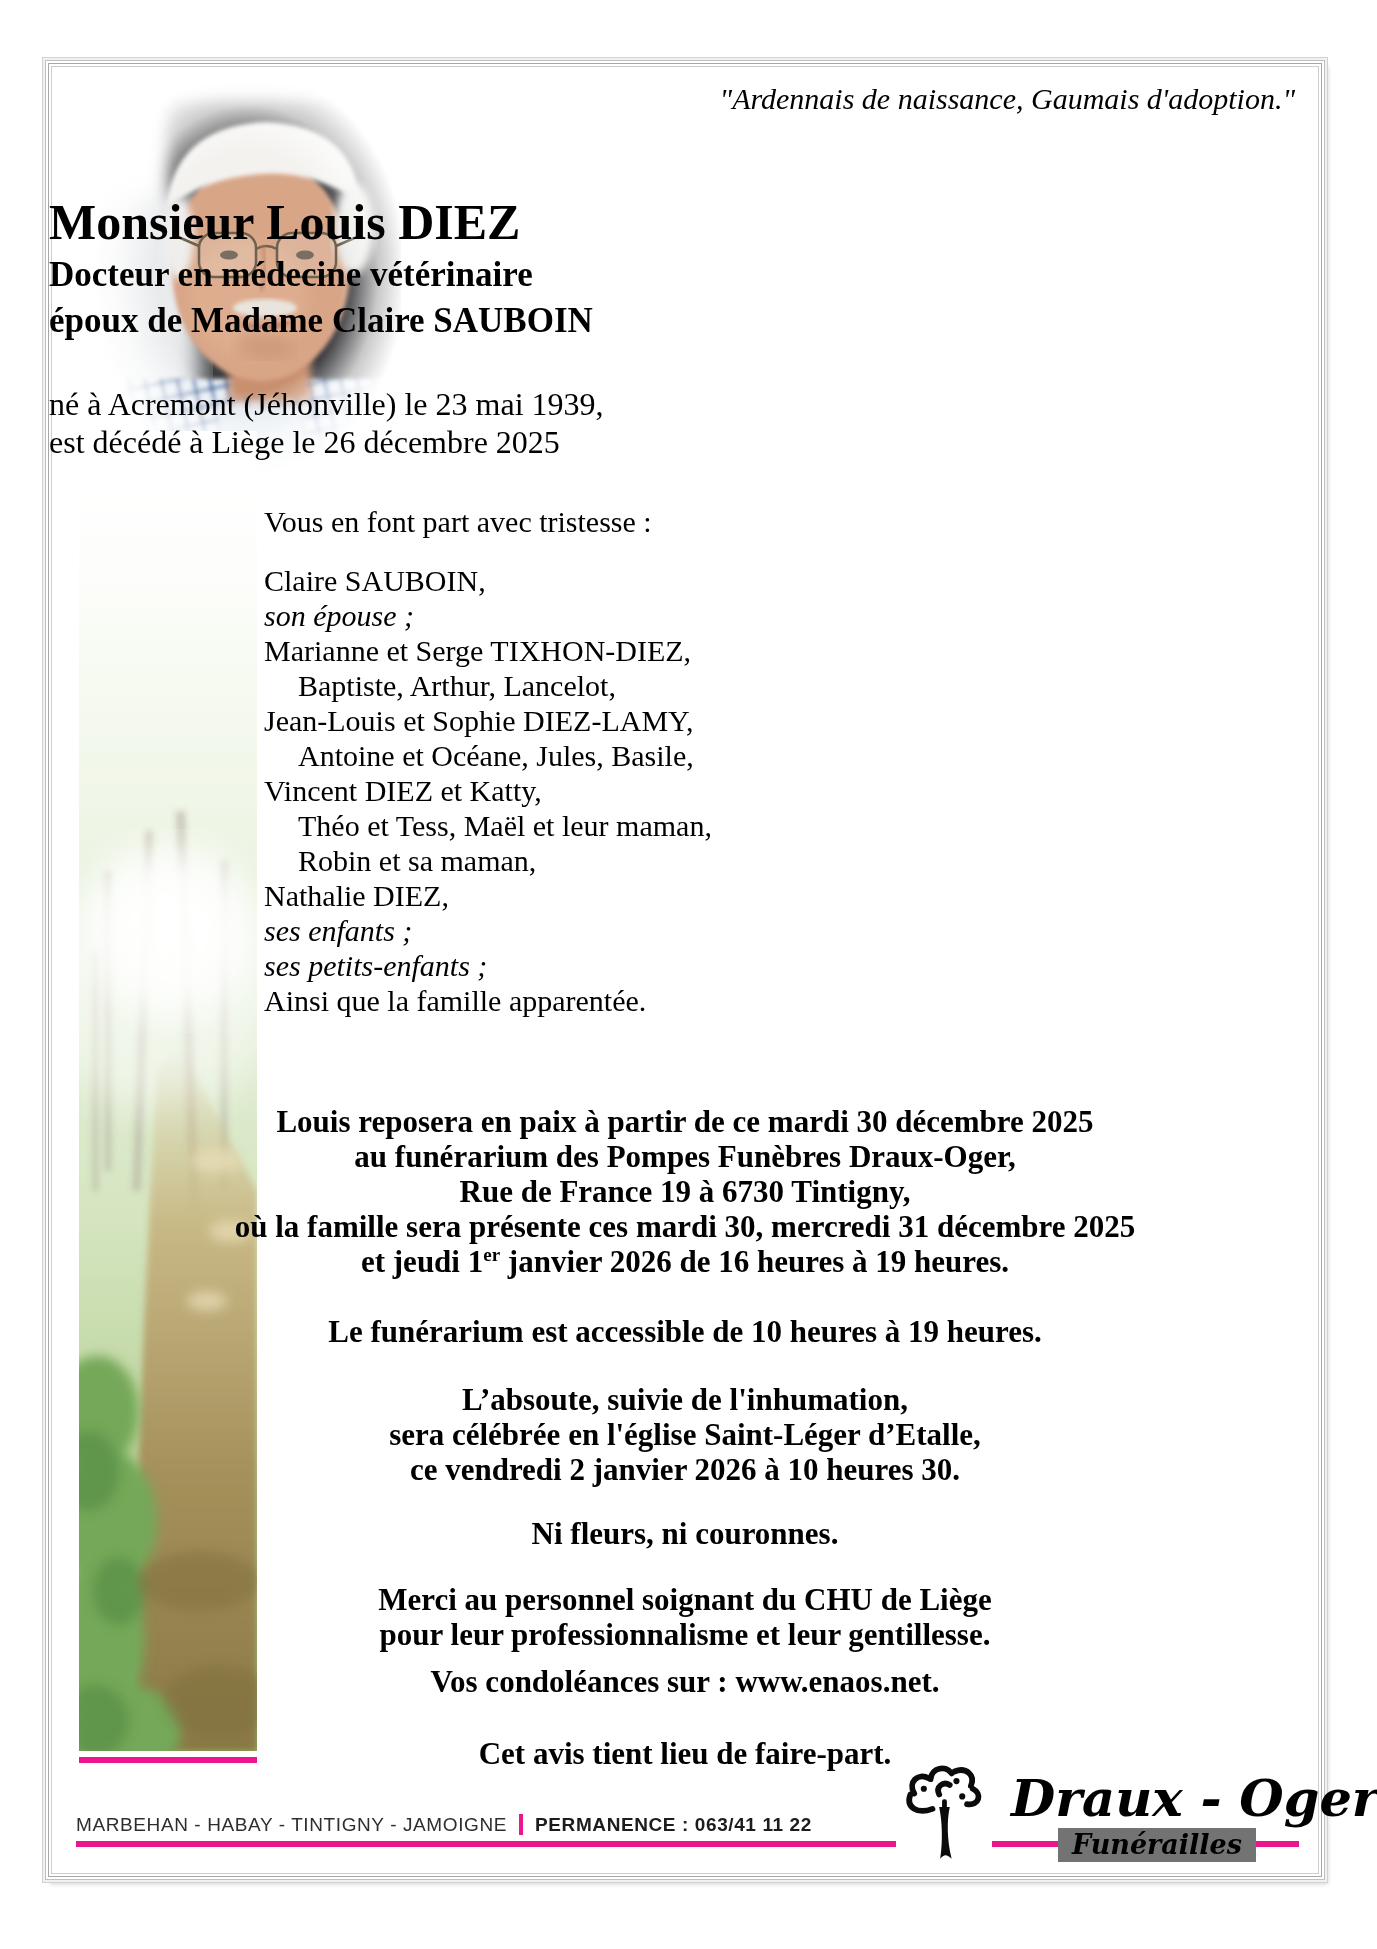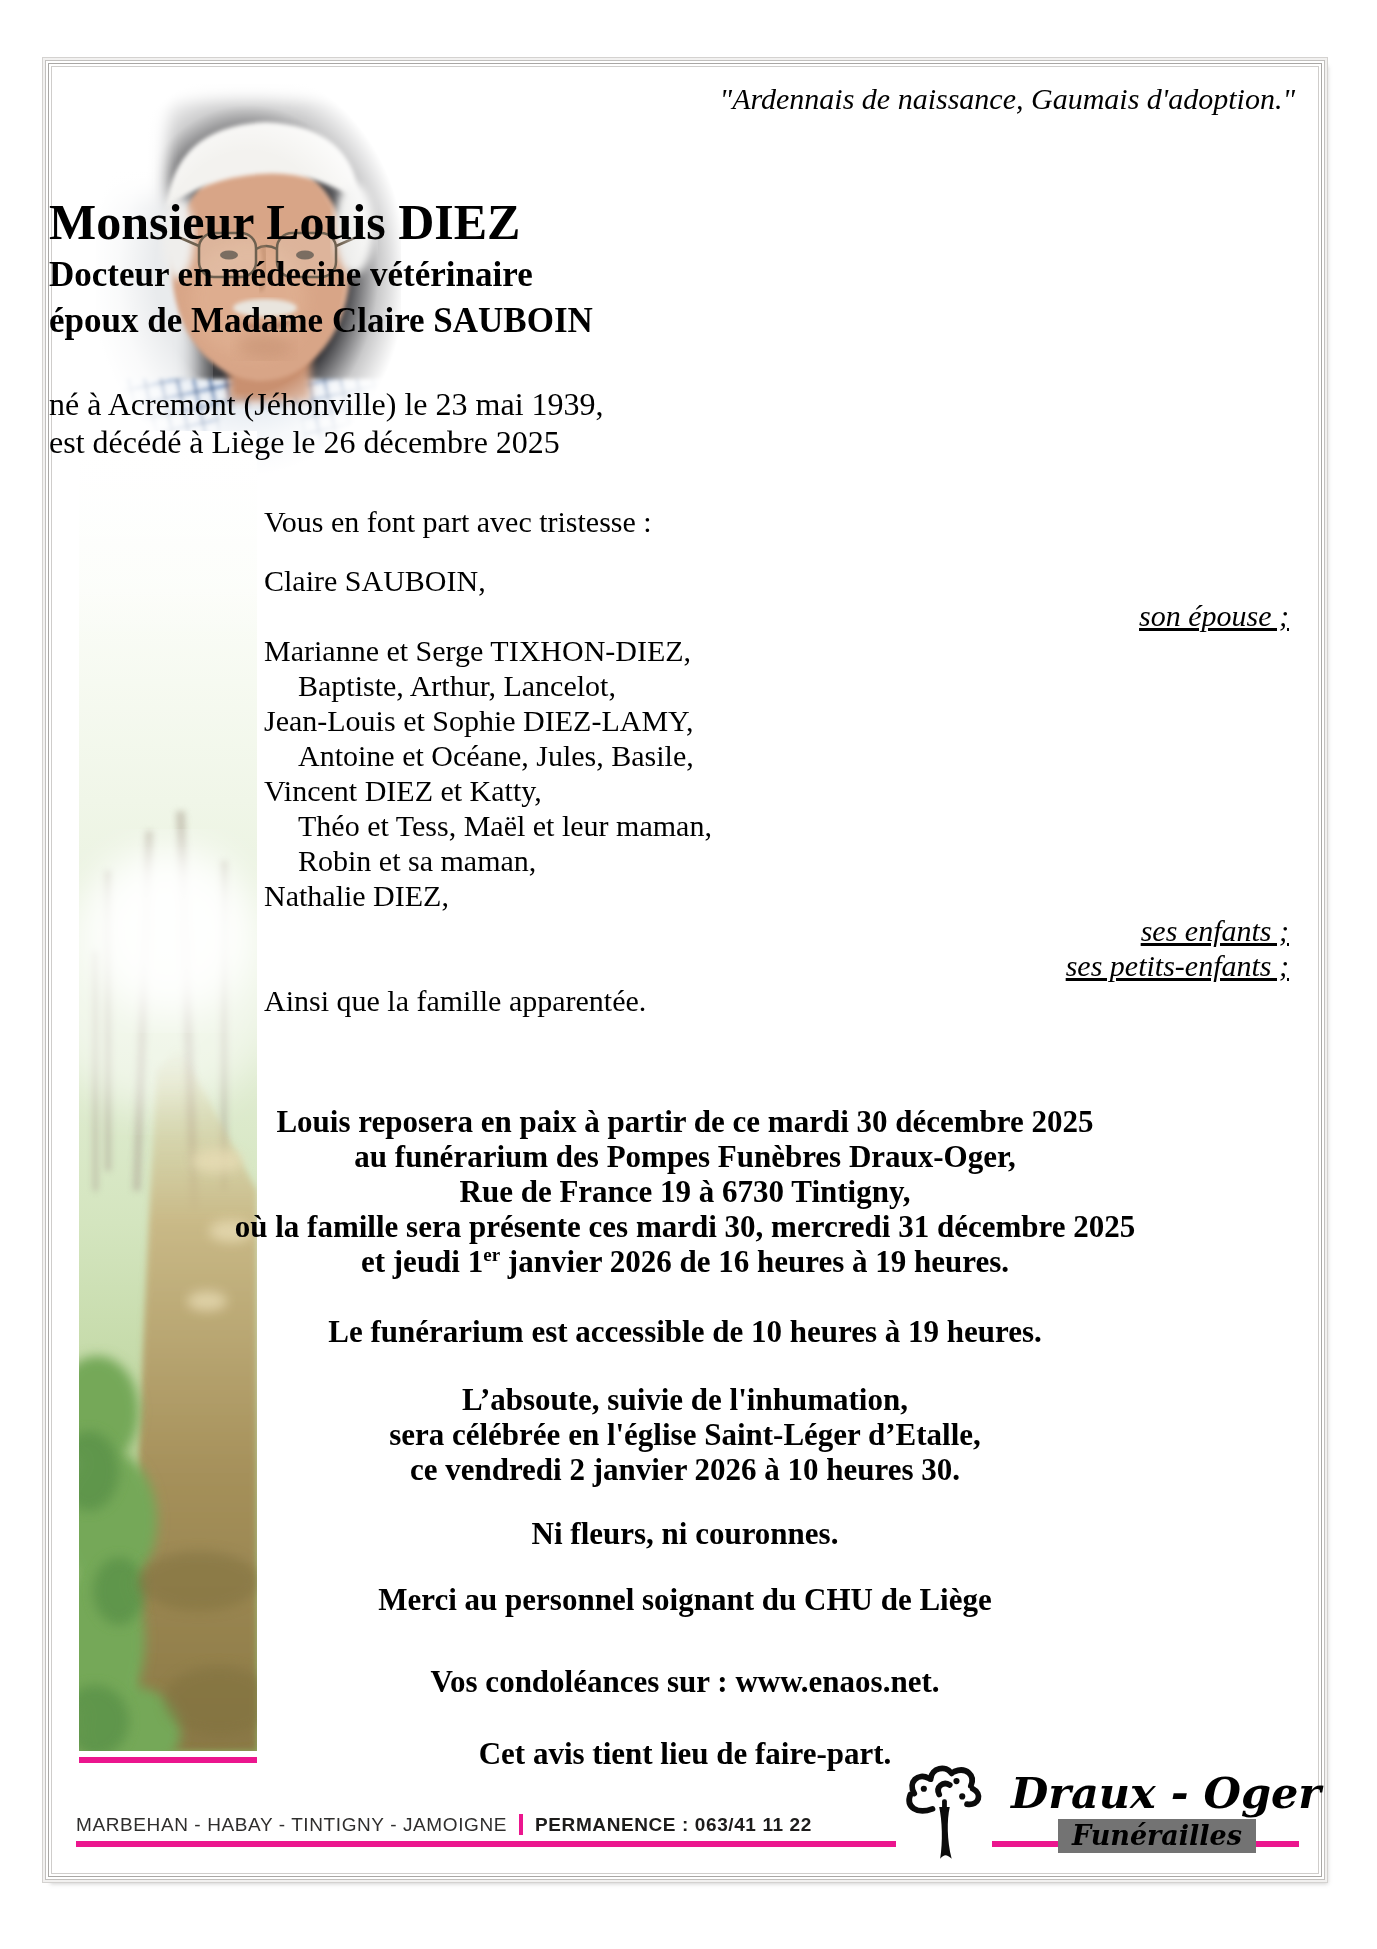--- a/index.html
+++ b/index.html
@@ -28,21 +28,21 @@
   
   .header{position:absolute;left:0;top:128px;width:100%;text-align:left;}
   .title{font-size:50px;font-weight:bold;line-height:1.2;}
   .subtitle{font-size:35px;font-weight:bold;line-height:1.3;}
   .dates{margin-top:42px;font-size:32px;line-height:38px;}
 
   
   .family{position:absolute;left:215px;top:440px;width:1025px;font-size:30px;line-height:35px;}
   .family .row{white-space:nowrap;}
   .family .indent{padding-left:34px;}
-  .family .role{text-align:right;font-style:italic;text-decoration:underline;}
+  .family .role{text-align:left;font-style:italic;}
   .family .spouse{margin-top:24px;}
 
   
   .ann{position:absolute;left:0;width:100%;text-align:center;font-weight:bold;
        font-size:31px;line-height:35px;}
   .ann sup{font-size:19px;line-height:0;}
   .a1{top:1040px;} .a2{top:1250px;} .a3{top:1318px;} .a4{top:1452px;}
   .a5{top:1518px;} .a6{top:1600px;} .a7{top:1672px;}
 
   
@@ -50,21 +50,21 @@
                background:var(--accent,#eb168e);z-index:0;}
   .footer-loc{position:absolute;left:27px;top:1750px;z-index:1;
       font-family:"Liberation Sans",sans-serif;font-size:19px;letter-spacing:.6px;
       color:#2f2e2d;white-space:nowrap;}
   .footer-loc .sep{display:inline-block;width:4px;height:21px;background:var(--accent,#eb168e);
       margin:0 12px;vertical-align:-4px;}
   .footer-loc .perm{font-weight:bold;color:#1d1c1b;}
   .brand-tree{position:absolute;left:847px;top:1695px;width:96px;height:108px;background:#fff;z-index:1;}
   .logo-script{position:absolute;left:962px;top:1706px;width:292px;text-align:center;z-index:1;
       font-family:"DejaVu Serif",serif;font-style:italic;font-weight:bold;}
-  .brand{font-size:43px;line-height:1.1;white-space:nowrap;}
+  .brand{font-size:51px;line-height:1.1;white-space:nowrap;}
   .brand-sub{display:inline-block;font-size:27px;line-height:1.1;background:#737373;
       padding:2px 14px;margin-top:2px;}
 </style>
 </head>
 <body>
 
 <div class="page">
   <div class="frame">
 
     <div class="quote">"Ardennais de naissance, Gaumais d'adoption."</div>
@@ -226,20 +226,21 @@
     <div class="ann a3">
       <div>L’absoute, suivie de l'inhumation,</div>
       <div>sera célébrée en l'église Saint-Léger d’Etalle,</div>
       <div>ce vendredi 2 janvier 2026 à 10 heures 30.</div>
     </div>
 
     <div class="ann a4">Ni fleurs, ni couronnes.</div>
 
     <div class="ann a5">
       <div>Merci au personnel soignant du CHU de Liège</div>
+      <div>pour leur professionnalisme et leur gentillesse.</div>
     </div>
 
     <div class="ann a6">Vos condoléances sur : www.enaos.net.</div>
 
     <div class="ann a7">Cet avis tient lieu de faire-part.</div>
 
     <div class="footer-rule"></div>
 
     <div class="footer-loc">
       <span>MARBEHAN - HABAY - TINTIGNY - JAMOIGNE</span><span class="sep"></span><span class="perm">PERMANENCE : 063/41 11 22</span>

